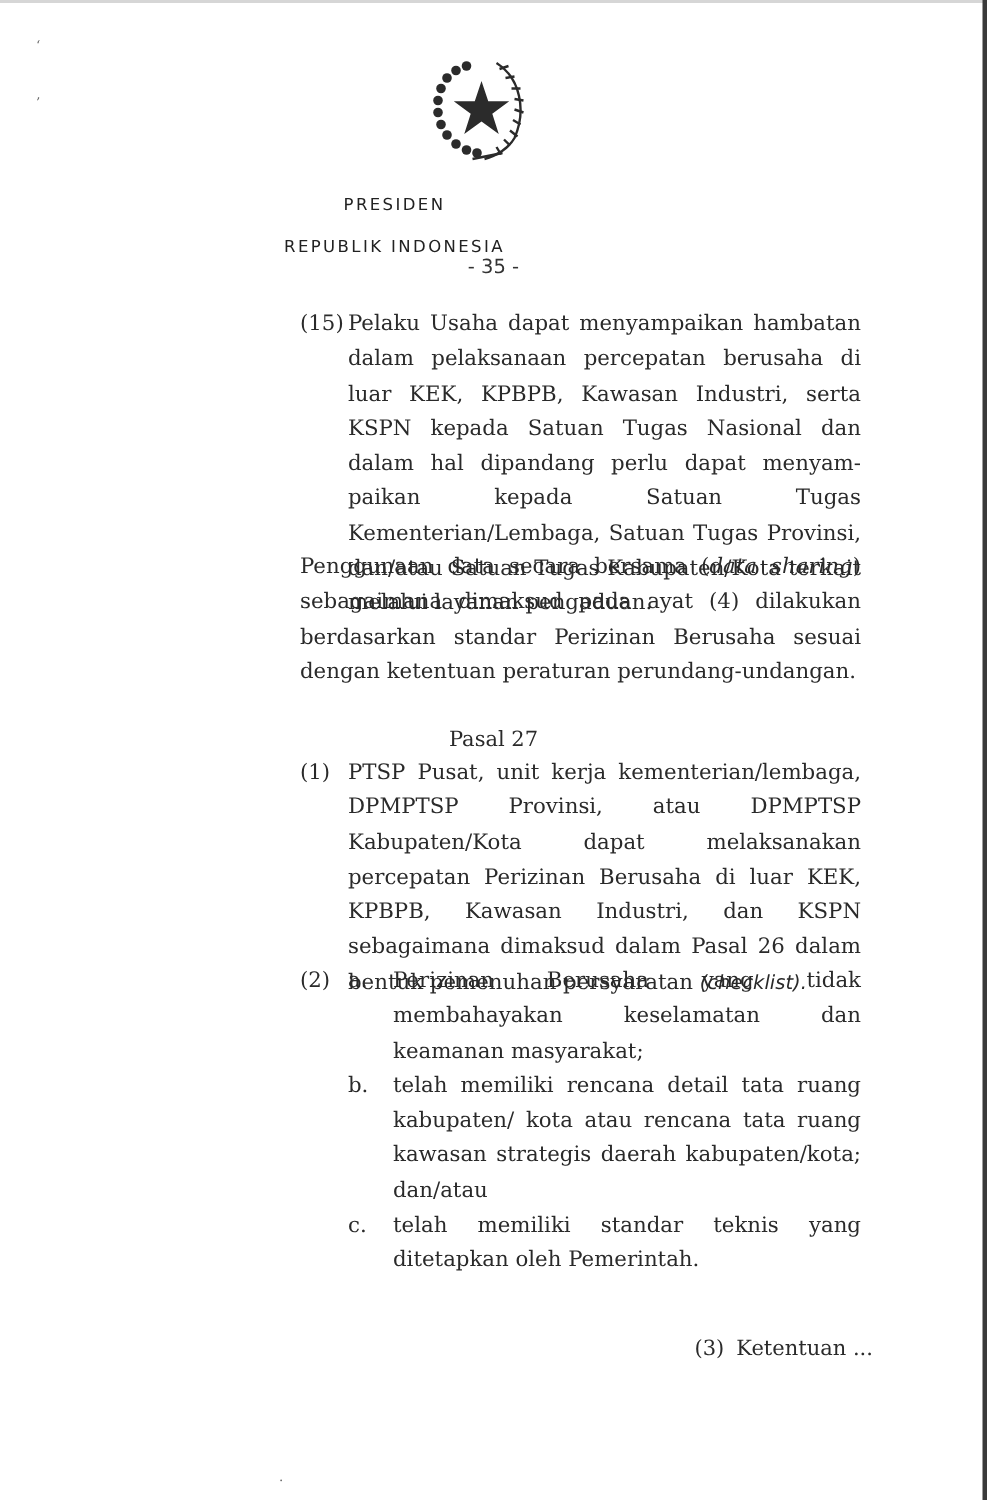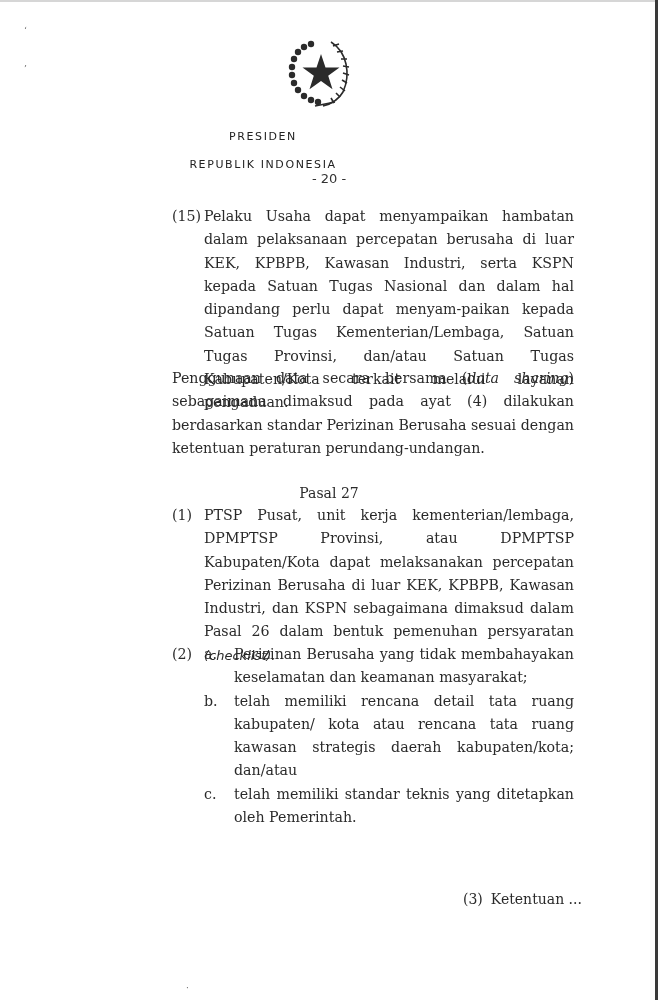--- a/index.html
+++ b/index.html
@@ -10,21 +10,21 @@
   .scan-mark { position: absolute; font-size: 9px; color: #666; }
   .emblem { position: absolute; left: 285px; top: 38px; width: 70px; height: 72px; }
   .header { position: absolute; left: 0; width: 526px; text-align: center;
             font-family: "DejaVu Sans", "Liberation Sans", sans-serif; font-size: 11px;
             letter-spacing: 1.6px; color: #222; }
   .h1 { top: 130px; }
   .h2 { top: 158px; }
   .pagenum { position: absolute; left: 0; width: 658px; top: 171px; text-align: center;
              font-family: "DejaVu Sans", "Liberation Sans", sans-serif; font-size: 13px; color: #333; }
   .block { position: absolute; left: 172px; width: 402px; font-size: 14.2px; line-height: 23.3px; }
-  .item { display: flex; }
+  .item { display: flex; margin-left: 28px; }
   .num { width: 32px; flex: none; }
   .txt { flex: 1; text-align: justify; text-align-last: left; hyphens: manual; }
   .sub { display: flex; }
   .letter { width: 30px; flex: none; }
   .pasal { position: absolute; left: 0; width: 658px; text-align: center; top: 482px;
            font-size: 14px; line-height: 23px; }
   .footer-next { position: absolute; left: 463px; top: 891px; font-size: 14px; }
   .footer-next .n { margin-right: 8px; }
   i { font-style: italic; }
   .it-sans { font-family: "DejaVu Sans", "Liberation Sans", sans-serif; font-style: italic; font-size: 13px; }
@@ -54,21 +54,21 @@
   </g>
   <g fill="none" stroke="#2b2b2b" stroke-width="1.6">
     <path d="M46,4 C62,14 66,36 58,54 C54,61 46,66 38,68"></path>
     <path d="M48,8 l6,-2 M52,14 l6,-1 M56,21 l6,0 M58,28 l6,1 M58,35 l6,2 M57,42 l5,3 M55,49 l5,4 M51,55 l4,4 M46,60 l3,5"></path>
     <path d="M30,68 L50,64"></path>
   </g>
 </svg>
 
 <div class="header h1">PRESIDEN</div>
 <div class="header h2">REPUBLIK INDONESIA</div>
-<div class="pagenum">- 20 -</div>
+<div class="pagenum">- 35 -</div>
 
 <div class="block" style="top:205px;">
   <div class="item">
     <span class="num">(15)</span>
     <span class="txt">Pelaku Usaha dapat menyampaikan hambatan dalam pelaksanaan percepatan berusaha di luar KEK, KPBPB, Kawasan Industri, serta KSPN kepada Satuan Tugas Nasional dan dalam hal dipandang perlu dapat menyam-paikan kepada Satuan Tugas Kementerian/Lembaga, Satuan Tugas Provinsi, dan/atau Satuan Tugas Kabupaten/Kota terkait melalui layanan pengaduan.</span>
   </div>
 </div>
 
 <div class="block" style="top:367px;">
   <div class="item">

